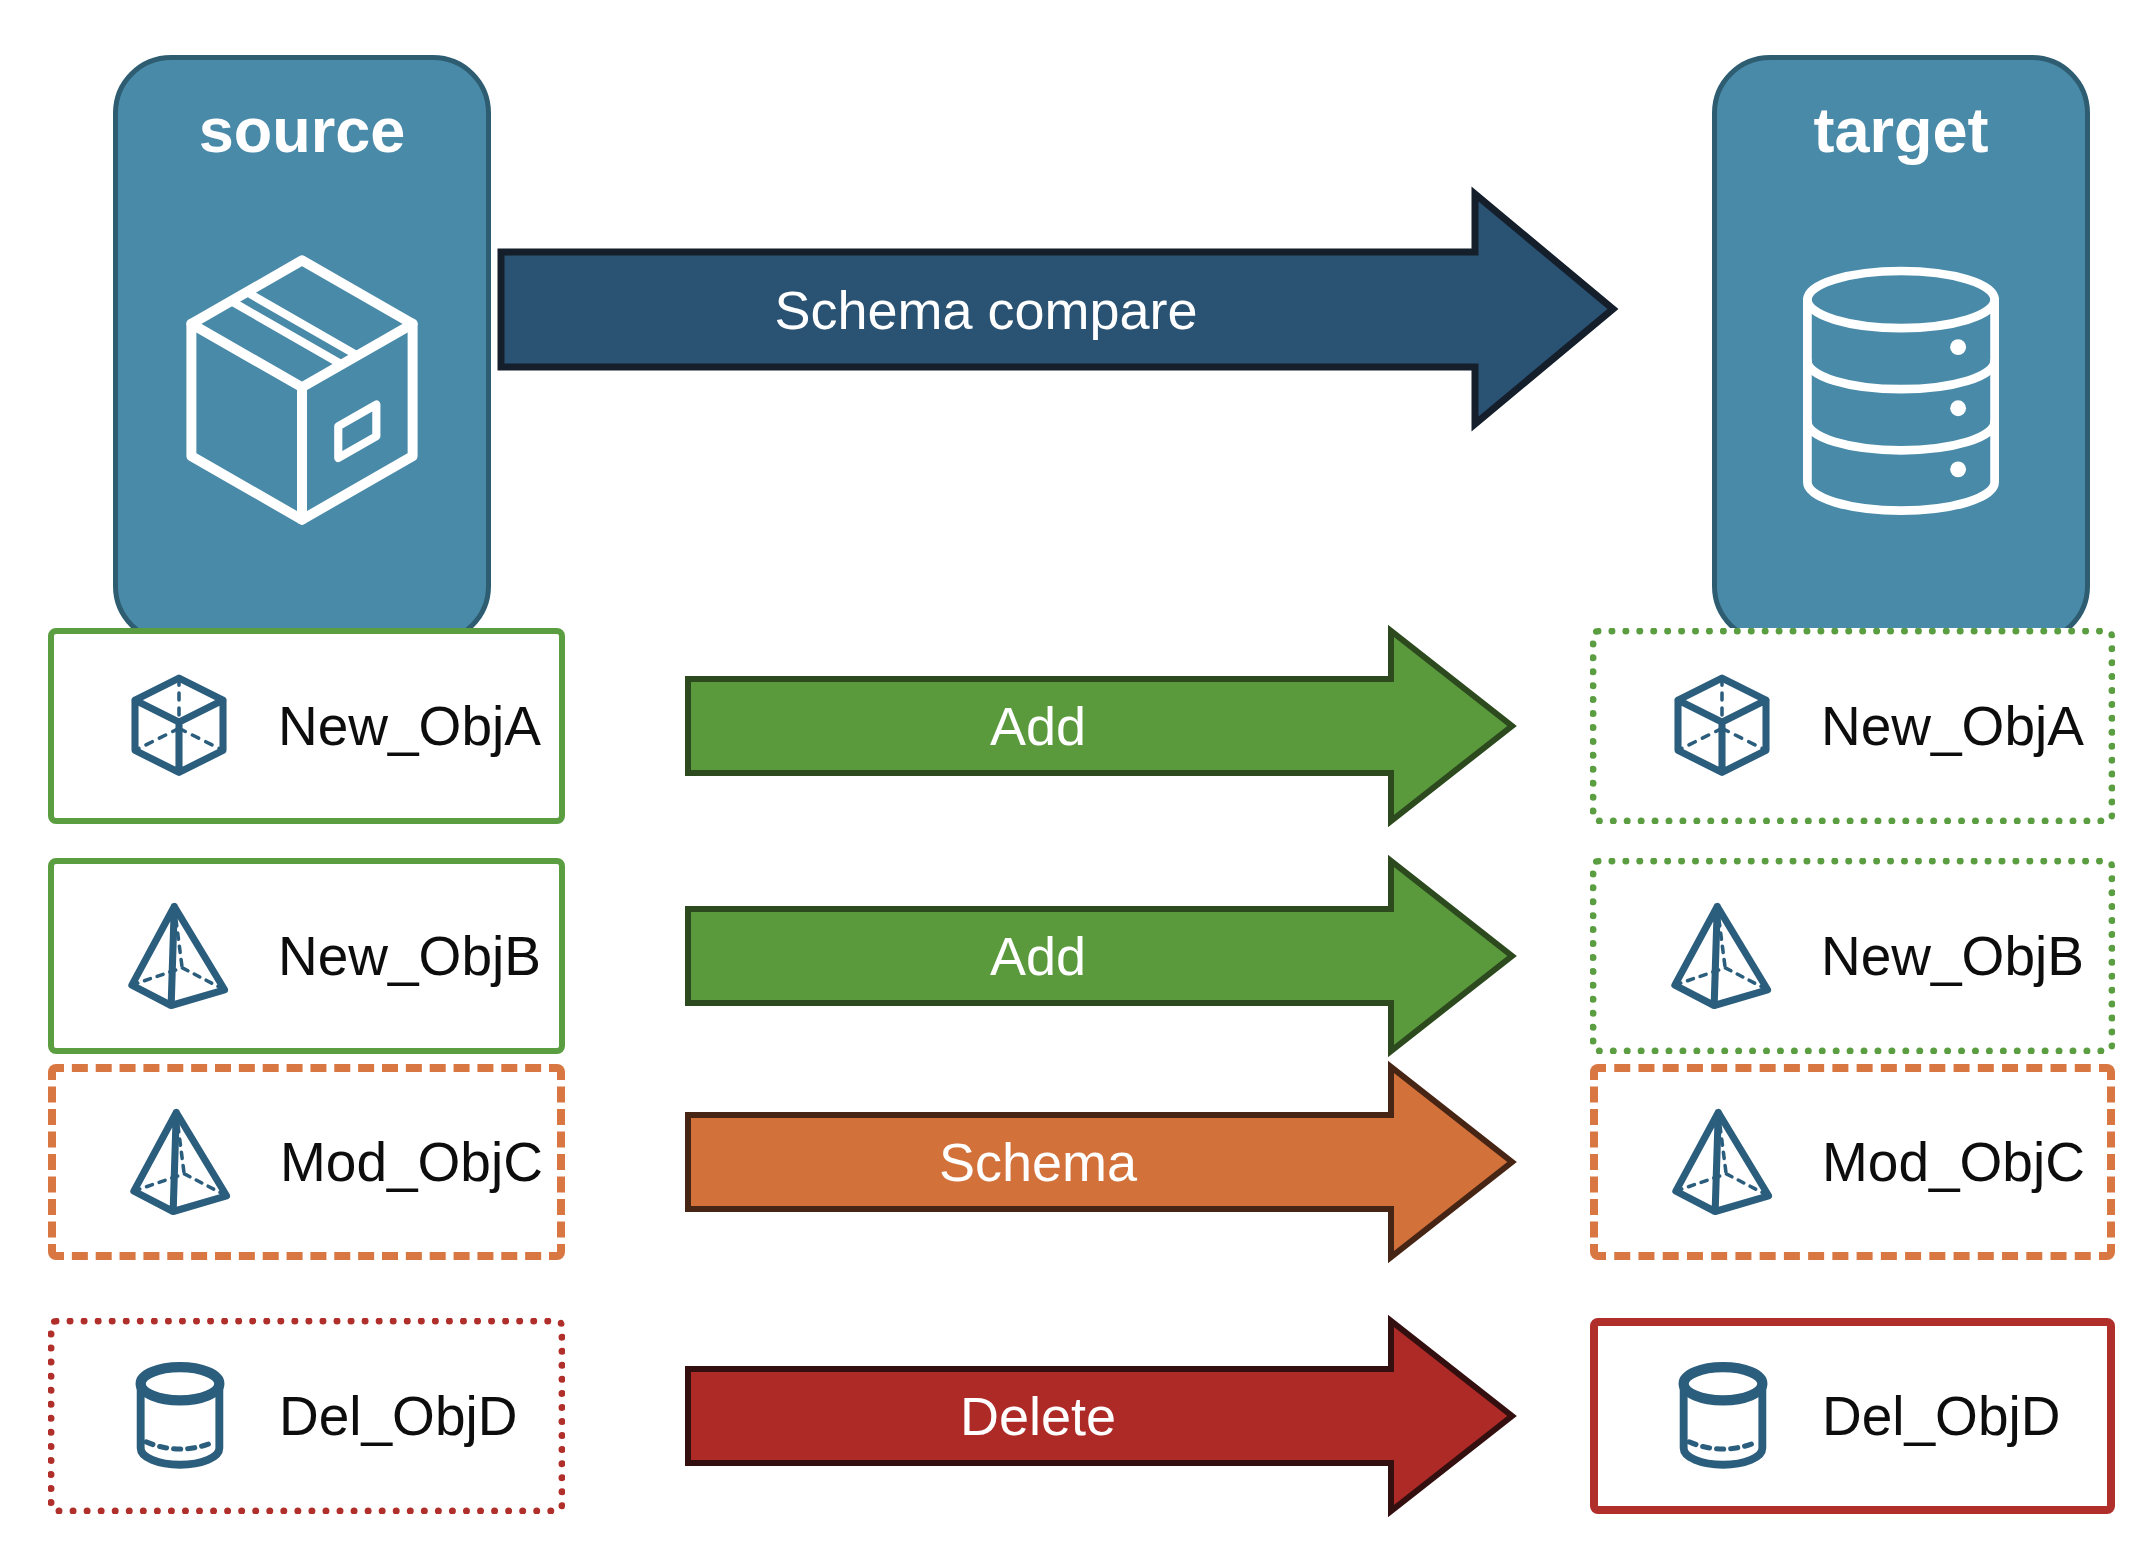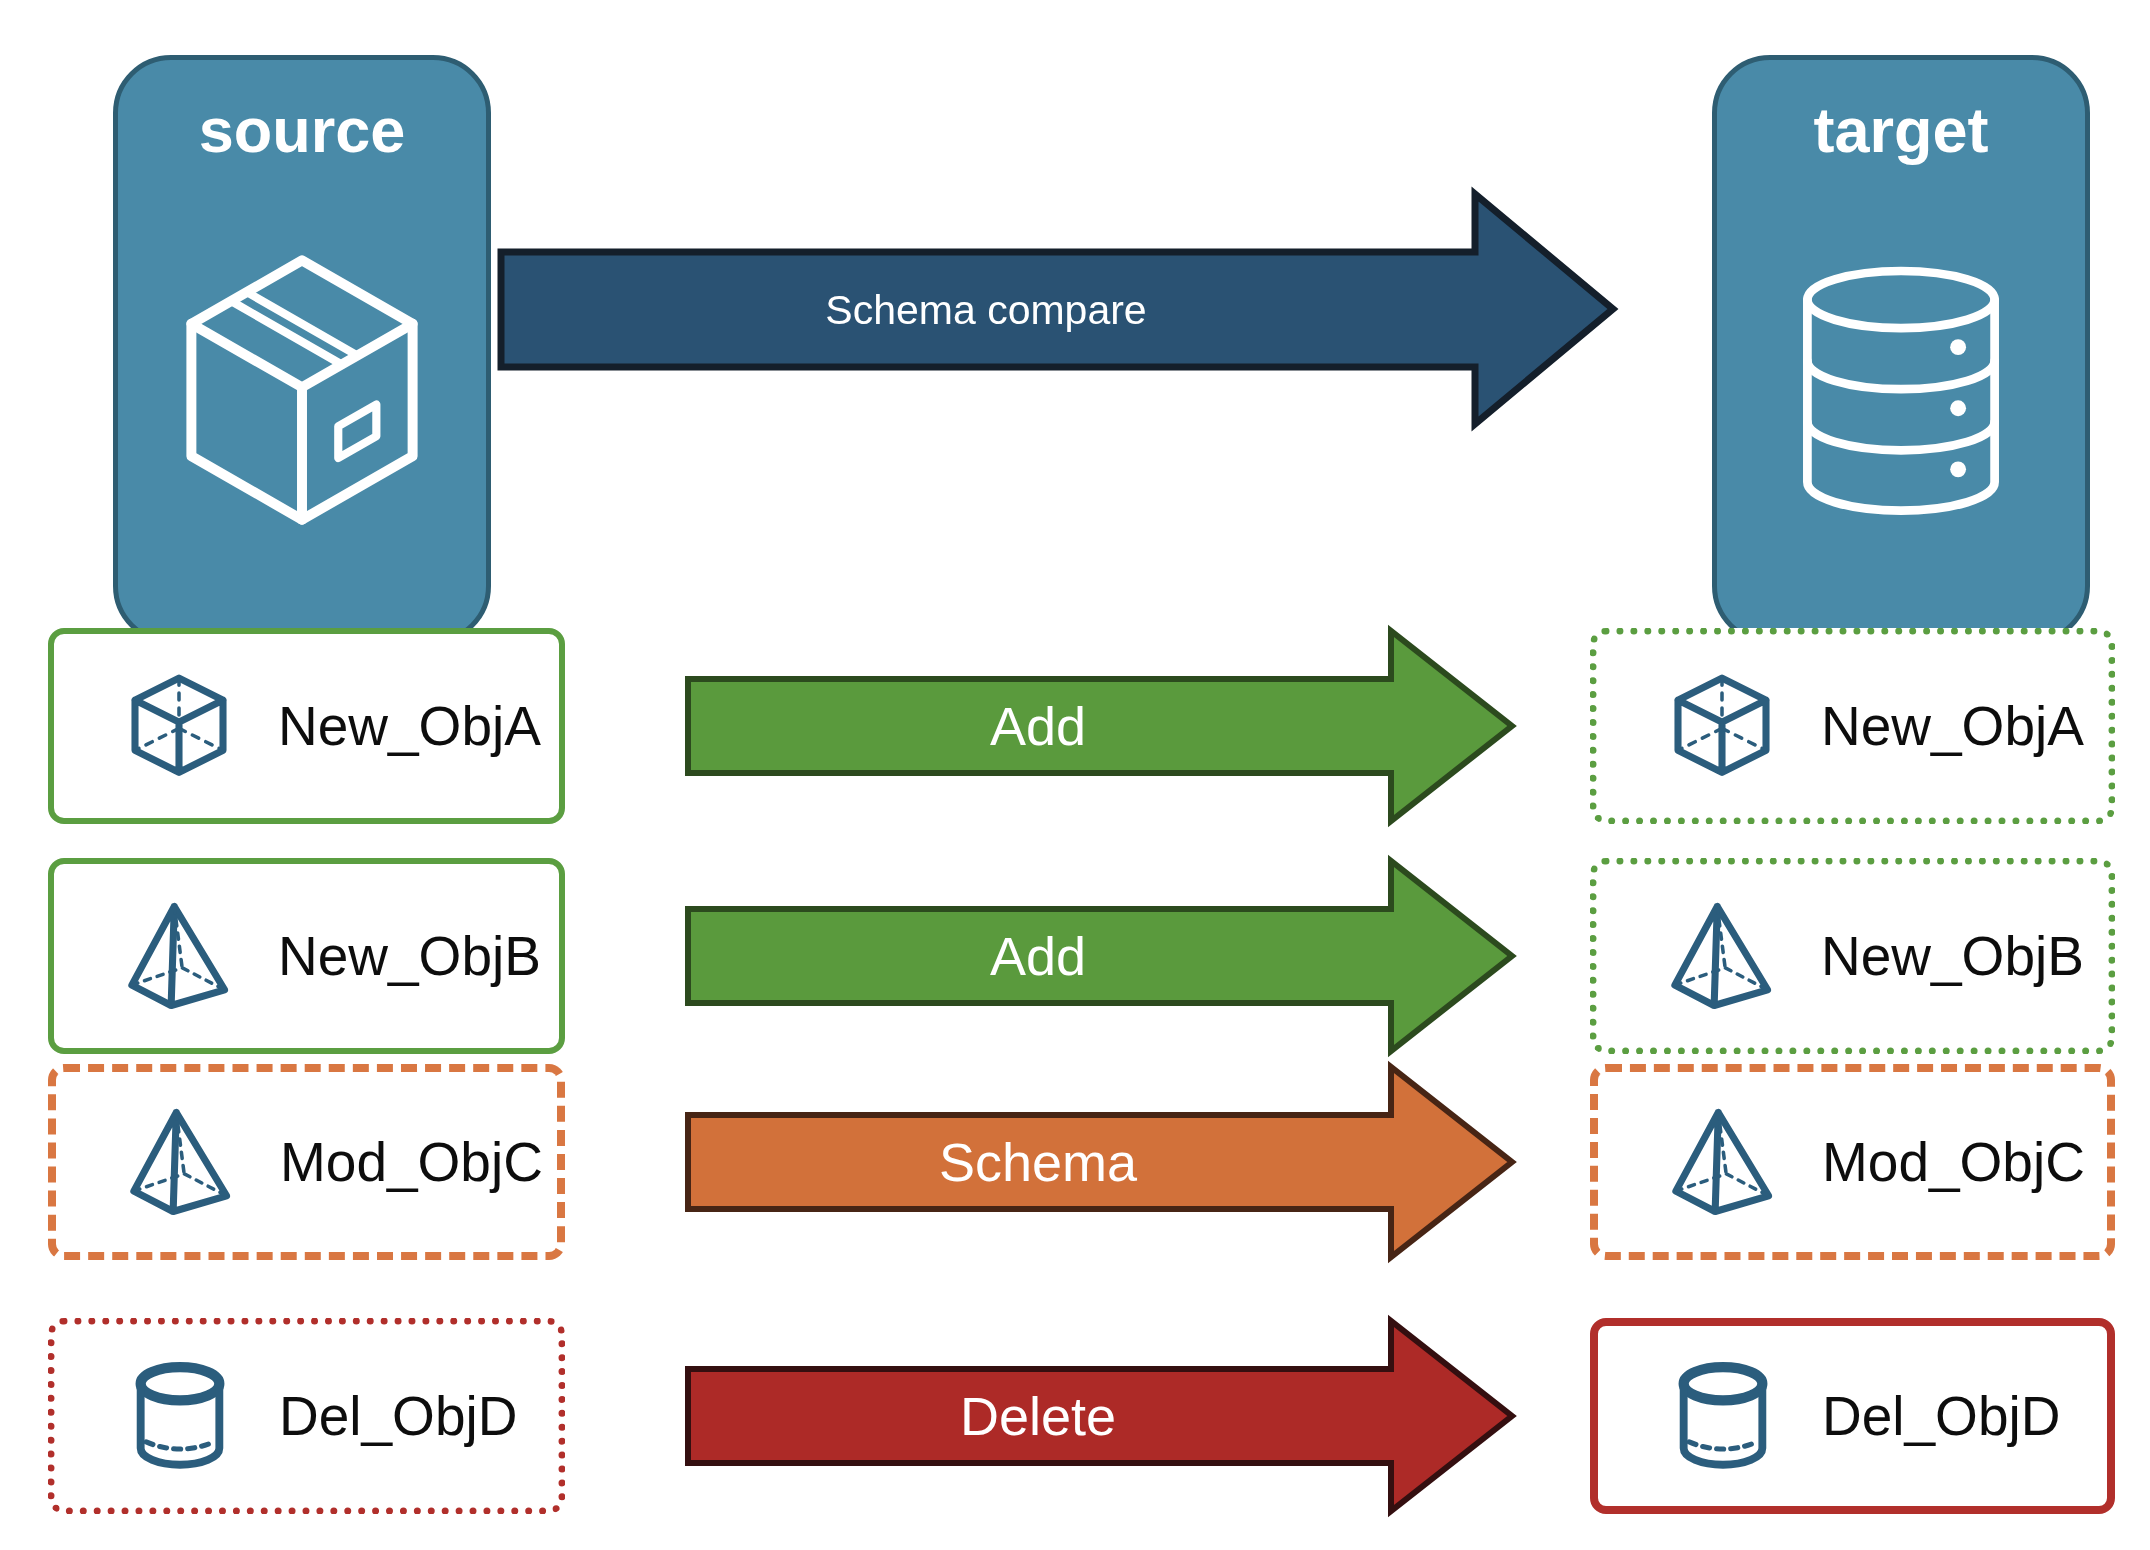--- a/index.html
+++ b/index.html
@@ -16,26 +16,26 @@
   #source-box{left:113px;}
   #target-box{left:1712px;}
   .endpoint-label{margin-top:34px;font-size:63px;font-weight:bold;color:#ffffff;}
   .endpoint-icon{flex:1;display:flex;align-items:center;justify-content:center;padding-bottom:26px;}
   
   .compare-arrow{position:absolute;left:497px;top:188px;width:1120px;height:242px;}
   .compare-arrow svg{position:absolute;left:0;top:0;overflow:visible;}
   .compare-arrow .arrow-label{
     position:absolute;left:0;top:64px;width:978px;height:116px;
     display:flex;align-items:center;justify-content:center;
-    font-size:41px;color:#ffffff;
+    font-size:54px;color:#ffffff;
   }
   
   .row{position:absolute;left:0;width:2150px;height:196px;}
   .card{
-    position:absolute;top:0;height:196px;background:#ffffff;border-radius:16px;
+    position:absolute;top:0;height:196px;background:#ffffff;border-radius:8px;
     box-sizing:border-box;display:flex;align-items:center;padding-left:70px;gap:44px;
   }
   .card-left{left:48px;width:517px;}
   .card-right{left:1590px;width:525px;}
   .obj-icon svg{width:110px;height:118px;display:block;}
   .obj-label{font-size:55px;}
   .row-arrow{position:absolute;left:685px;top:-2px;width:830px;height:200px;}
   .row-arrow svg{position:absolute;left:0;top:0;overflow:visible;}
   .row-arrow .arrow-label{
     position:absolute;left:0;top:53px;width:706px;height:94px;

